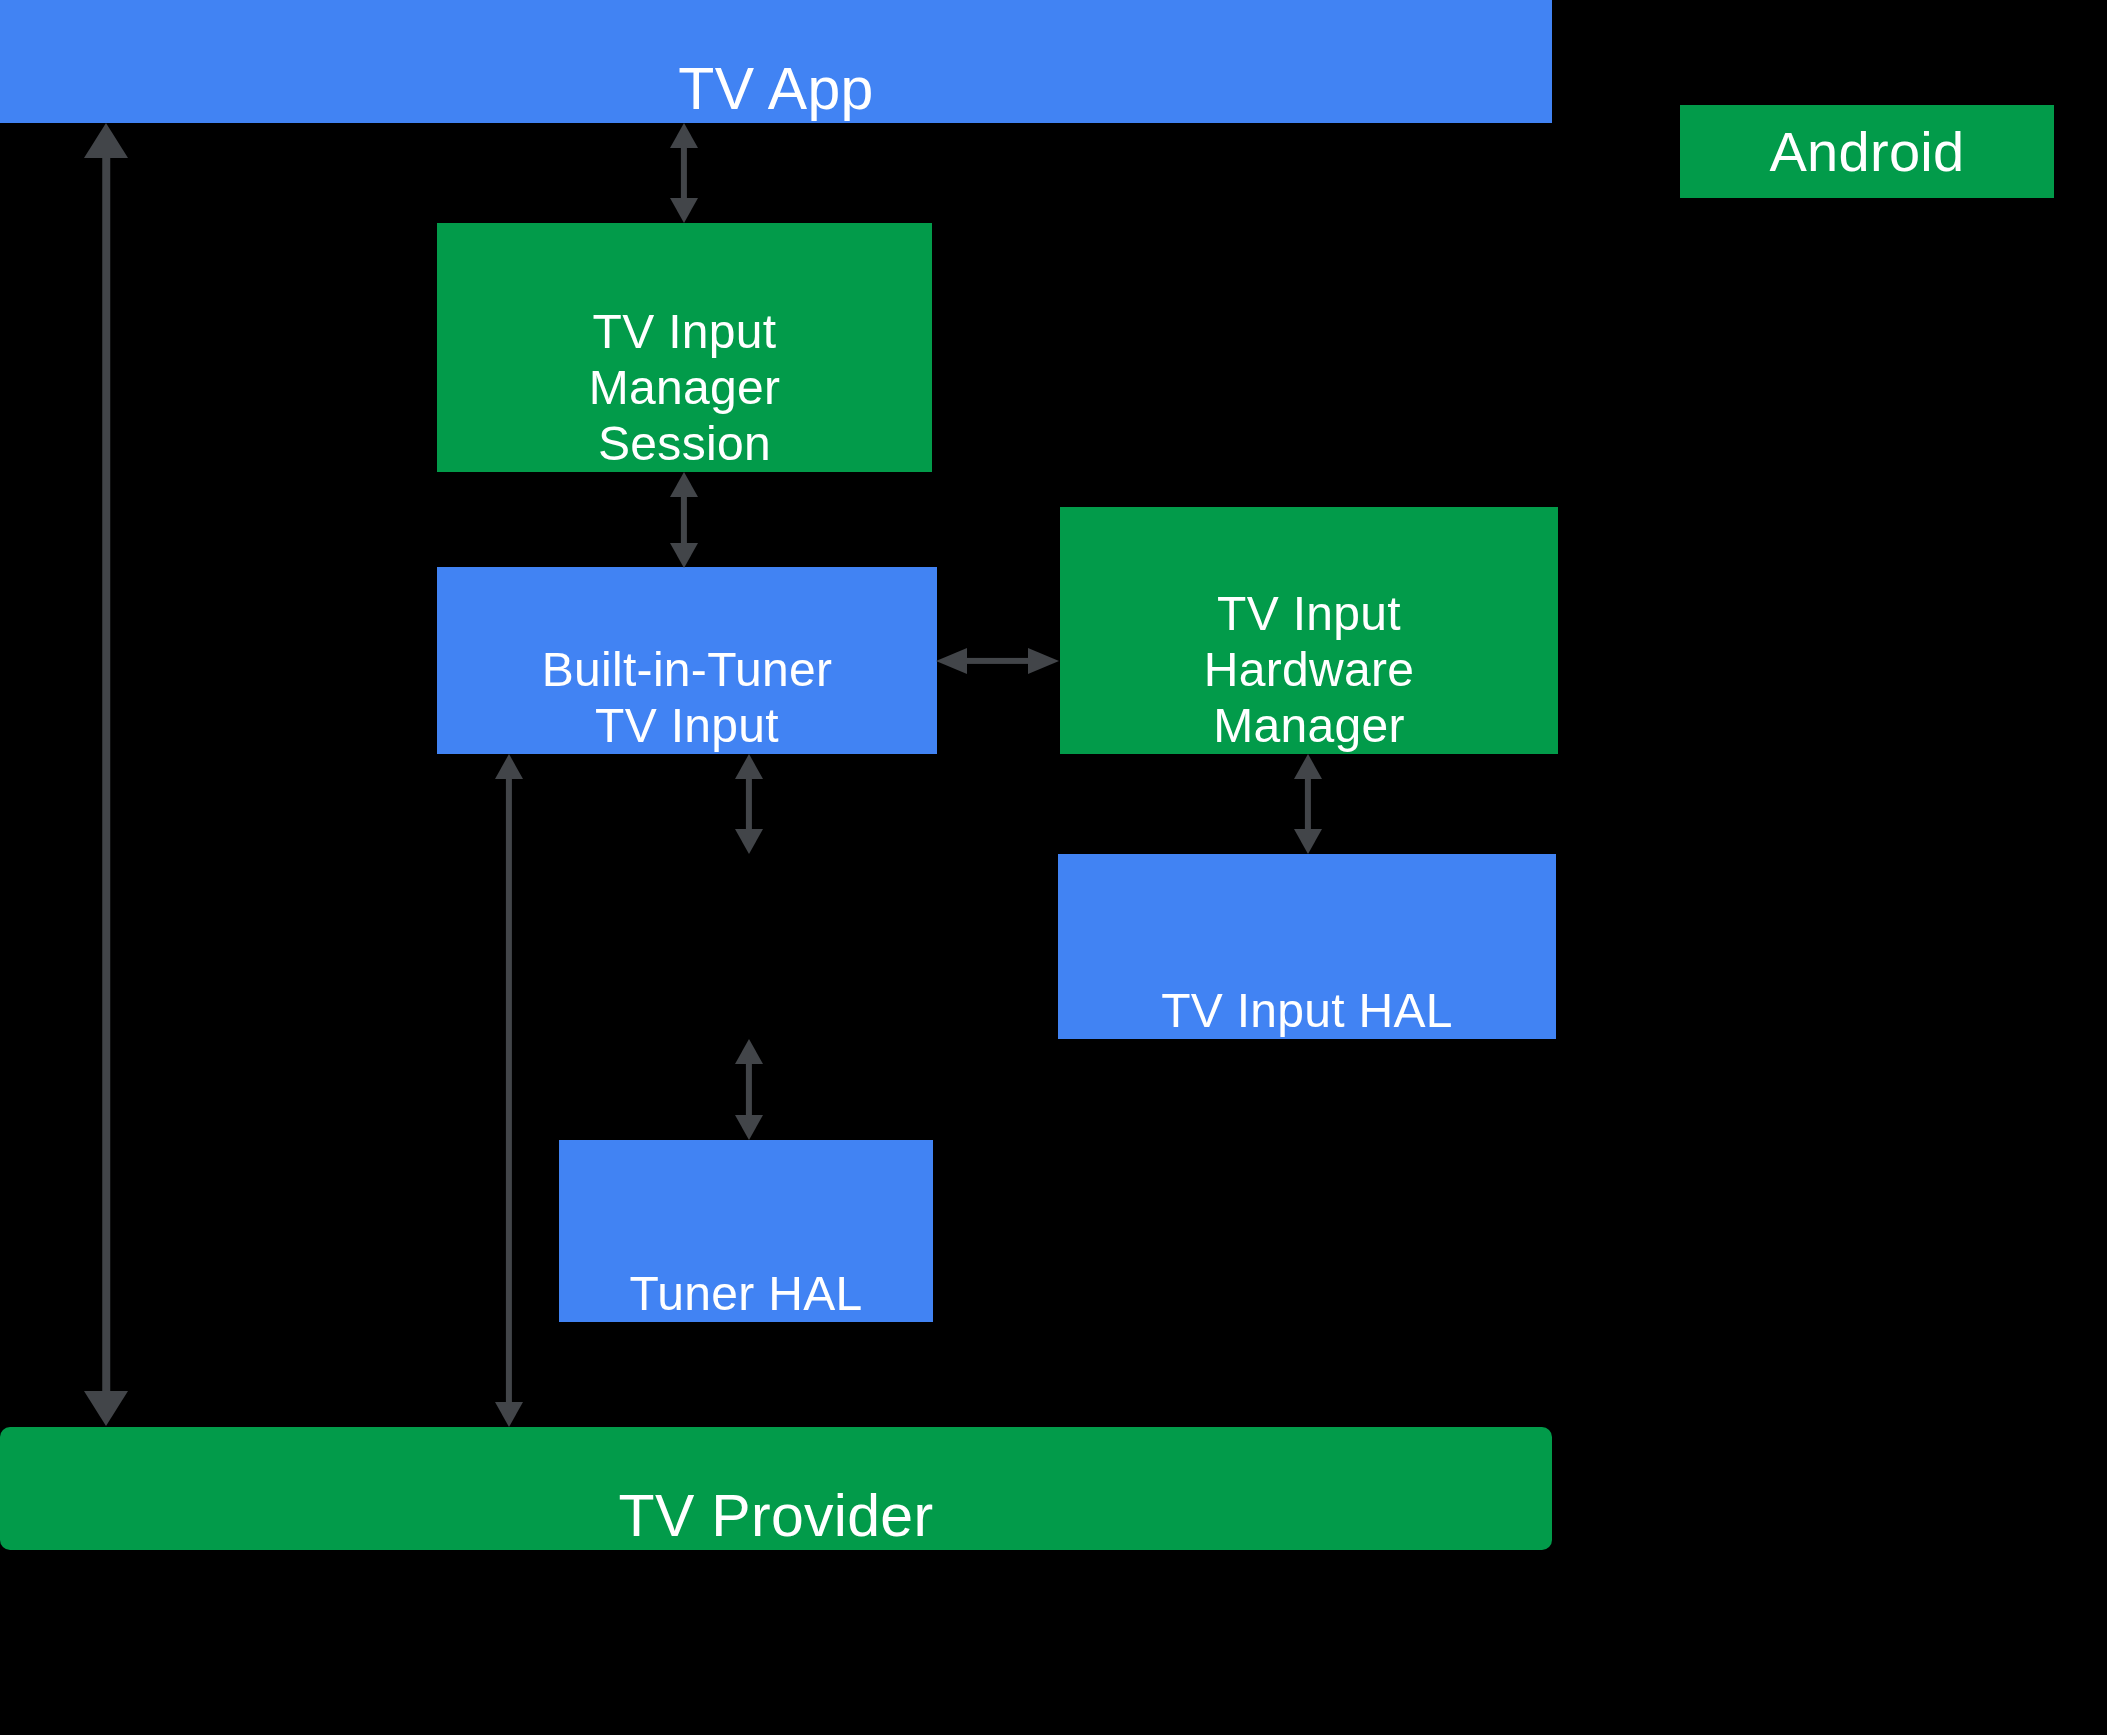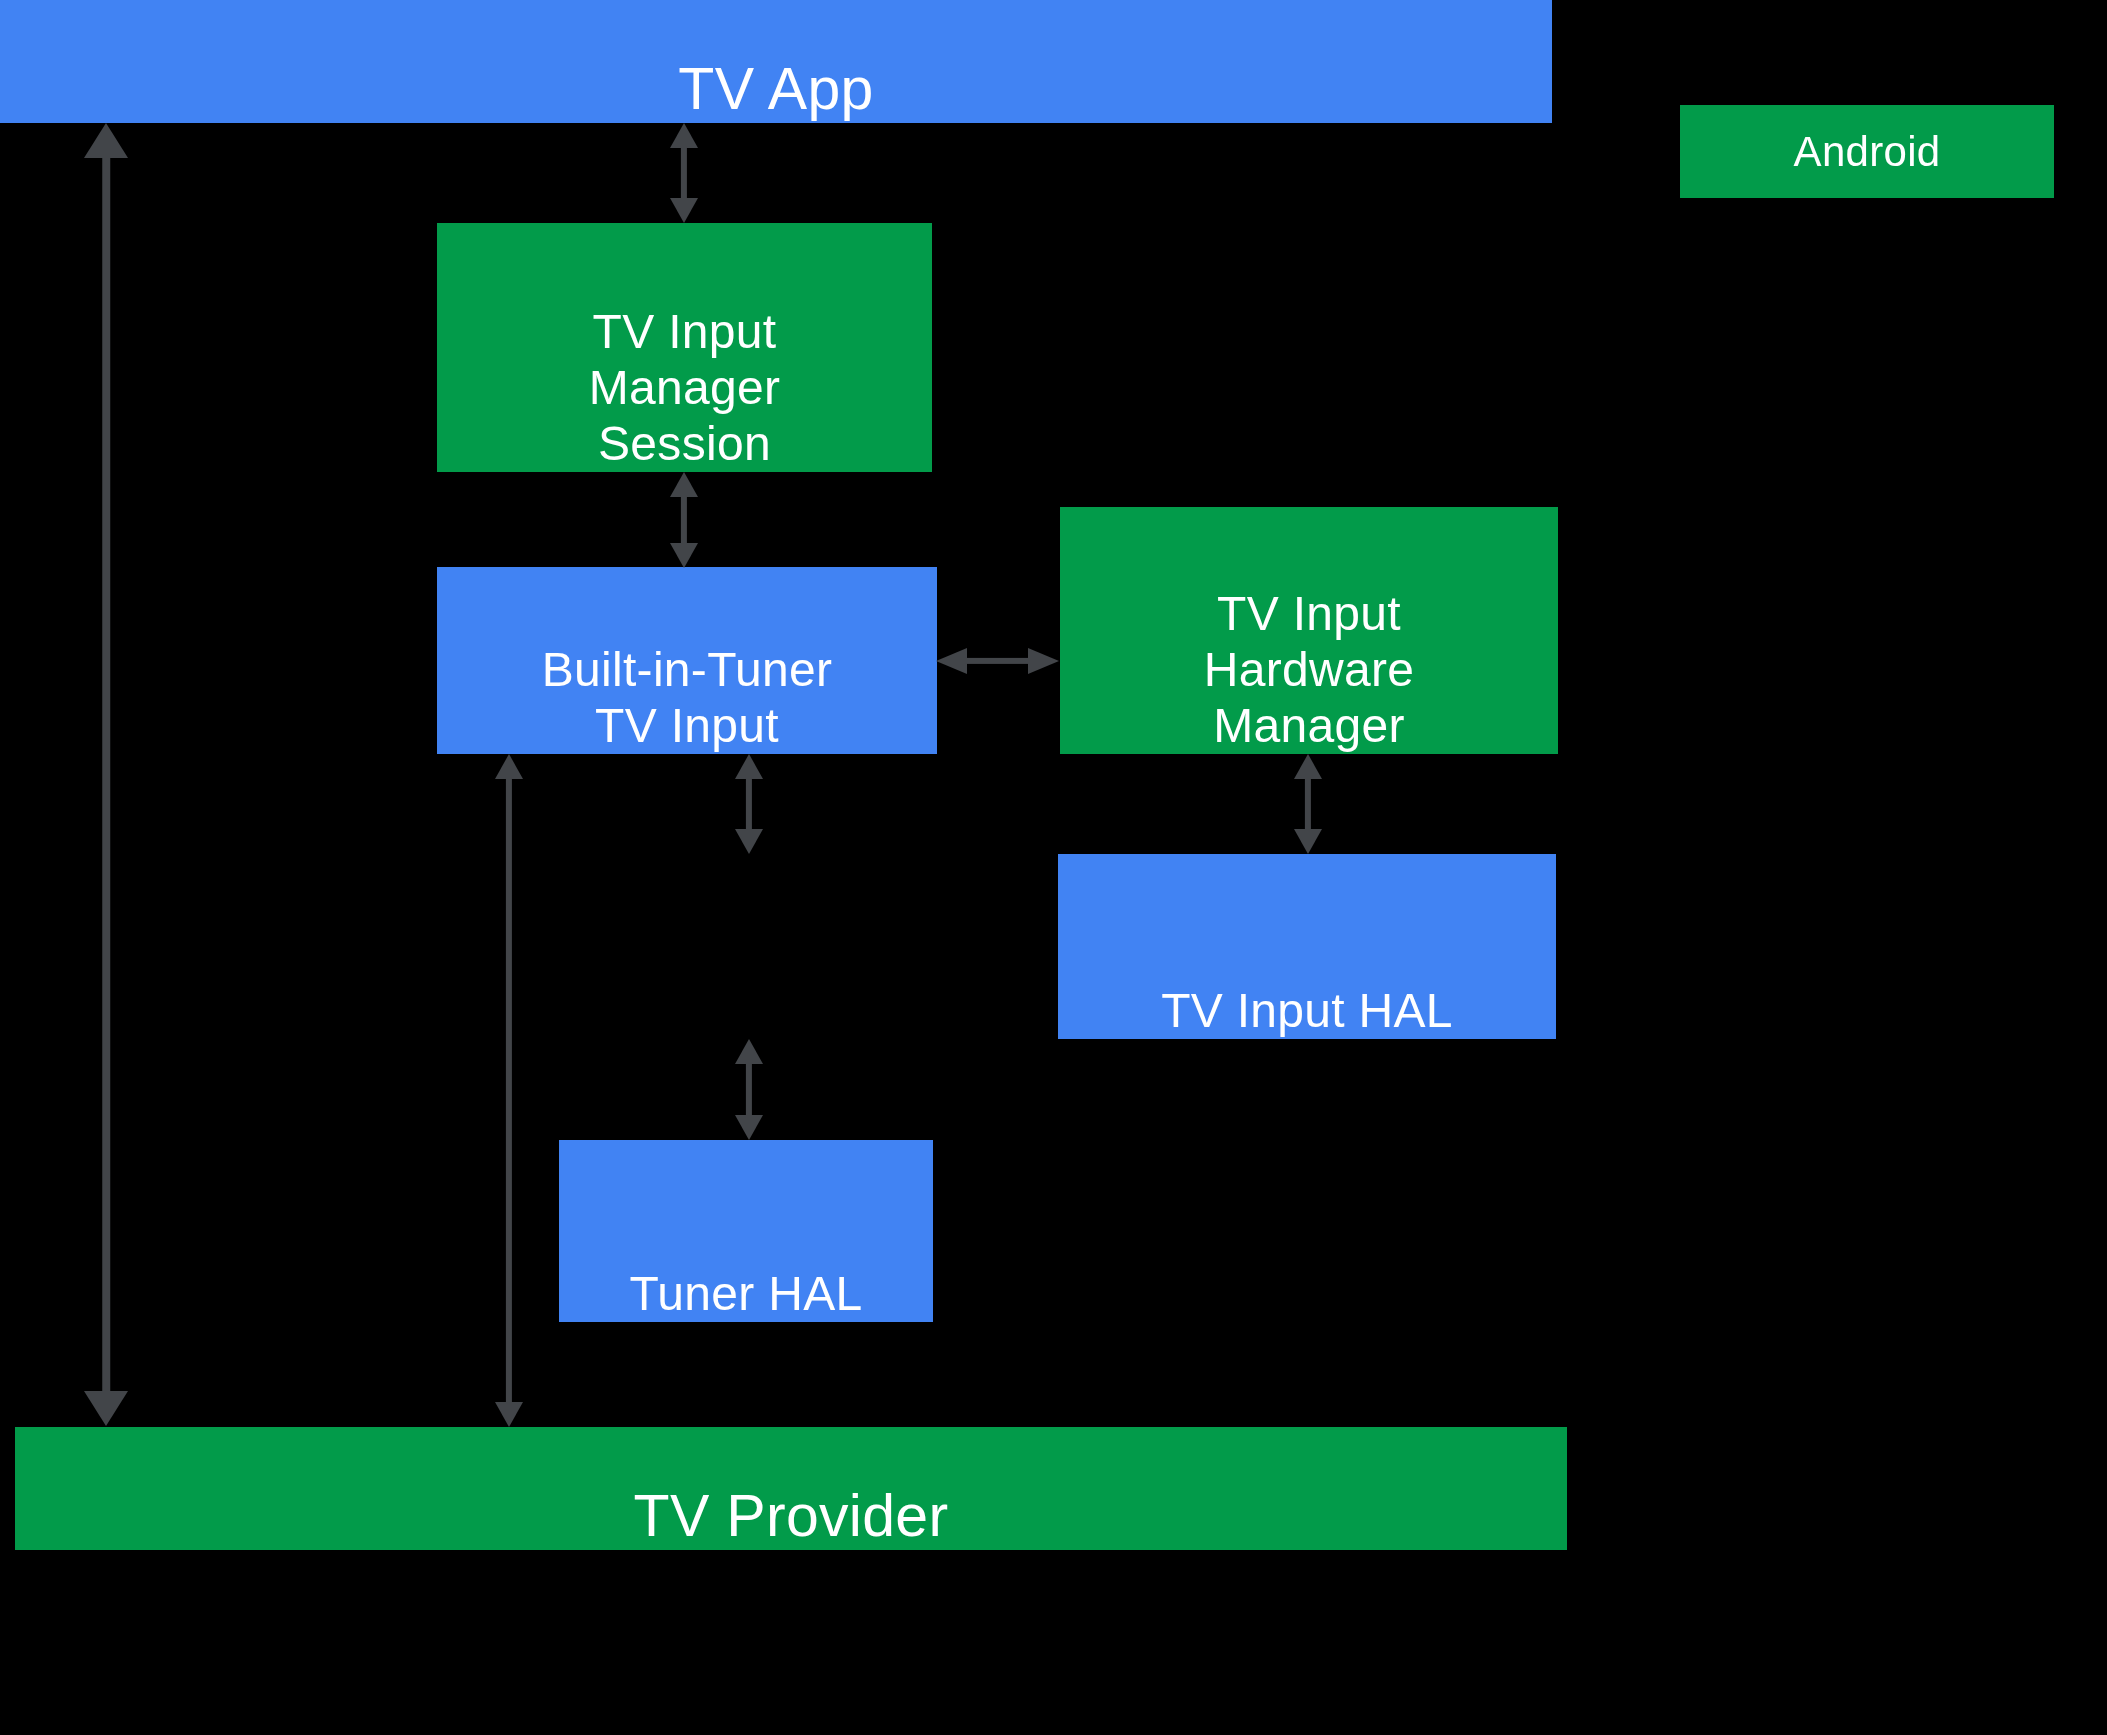--- a/index.html
+++ b/index.html
@@ -43,21 +43,21 @@
   .legend-box {
     position: absolute;
     display: flex;
     align-items: center;
     justify-content: center;
   }
   .legend-box.green { background: var(--green); }
   .legend-box.blue  { background: var(--blue); }
   .legend-label {
     color: var(--text);
-    font-size: 42px;
+    font-size: 56px;
     font-weight: 400;
     letter-spacing: 0.3px;
   }
 
   
   .varrow {
     position: absolute;
     --head-half: 14.3px;
     --head-h: 25px;
     --shaft: 6.2px;
@@ -156,21 +156,21 @@
 
 
   <div class="node blue" style="left:1058px; top:854px; width:498px; height:185px;">
     <span class="node-label">TV Input HAL</span>
   </div>
 
   <div class="node blue" style="left:559px; top:1140px; width:374px; height:182px;">
     <span class="node-label">Tuner HAL</span>
   </div>
 
-  <div class="node green" style="left:15px; top:1427px; width:1552px; height:123px;">
+  <div class="node green" style="left:0; top:1427px; width:1552px; height:123px;border-radius:10px;">
     <span class="node-label bar">TV Provider</span>
   </div>
 
   <div class="legend-box green" style="left:1680px; top:105px; width:374px; height:93px;">
     <span class="legend-label">Android</span>
   </div>
 
   <div class="varrow big" style="left:84px; top:123px; height:1303px;">
     <div class="head-up"></div>
     <div class="shaft"></div>

